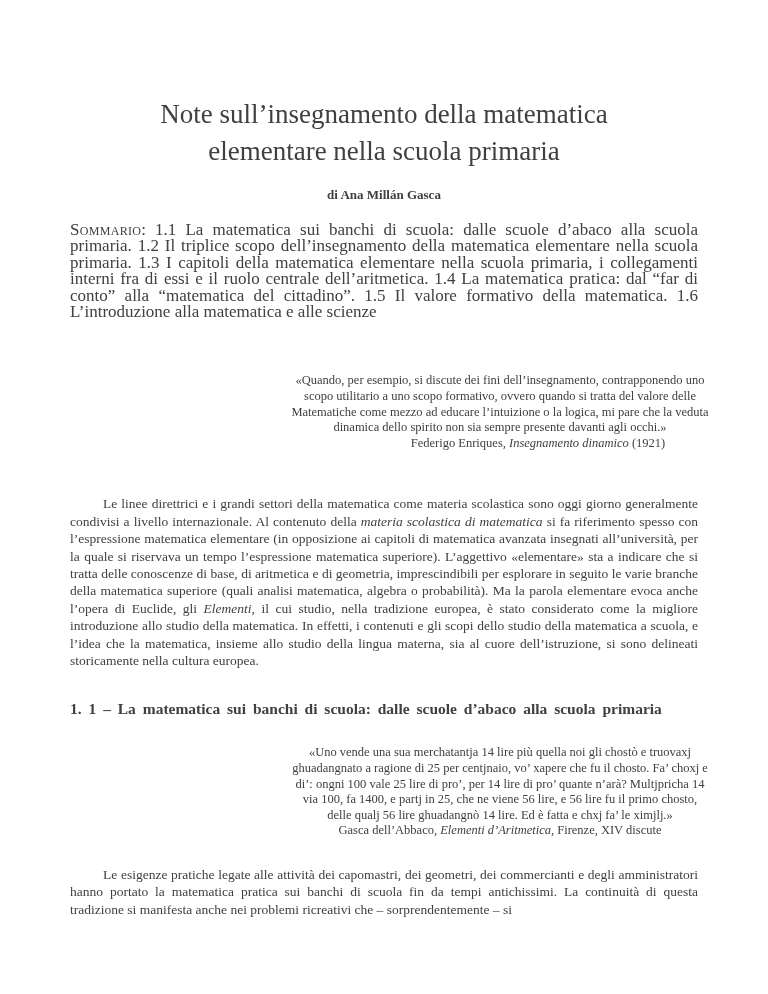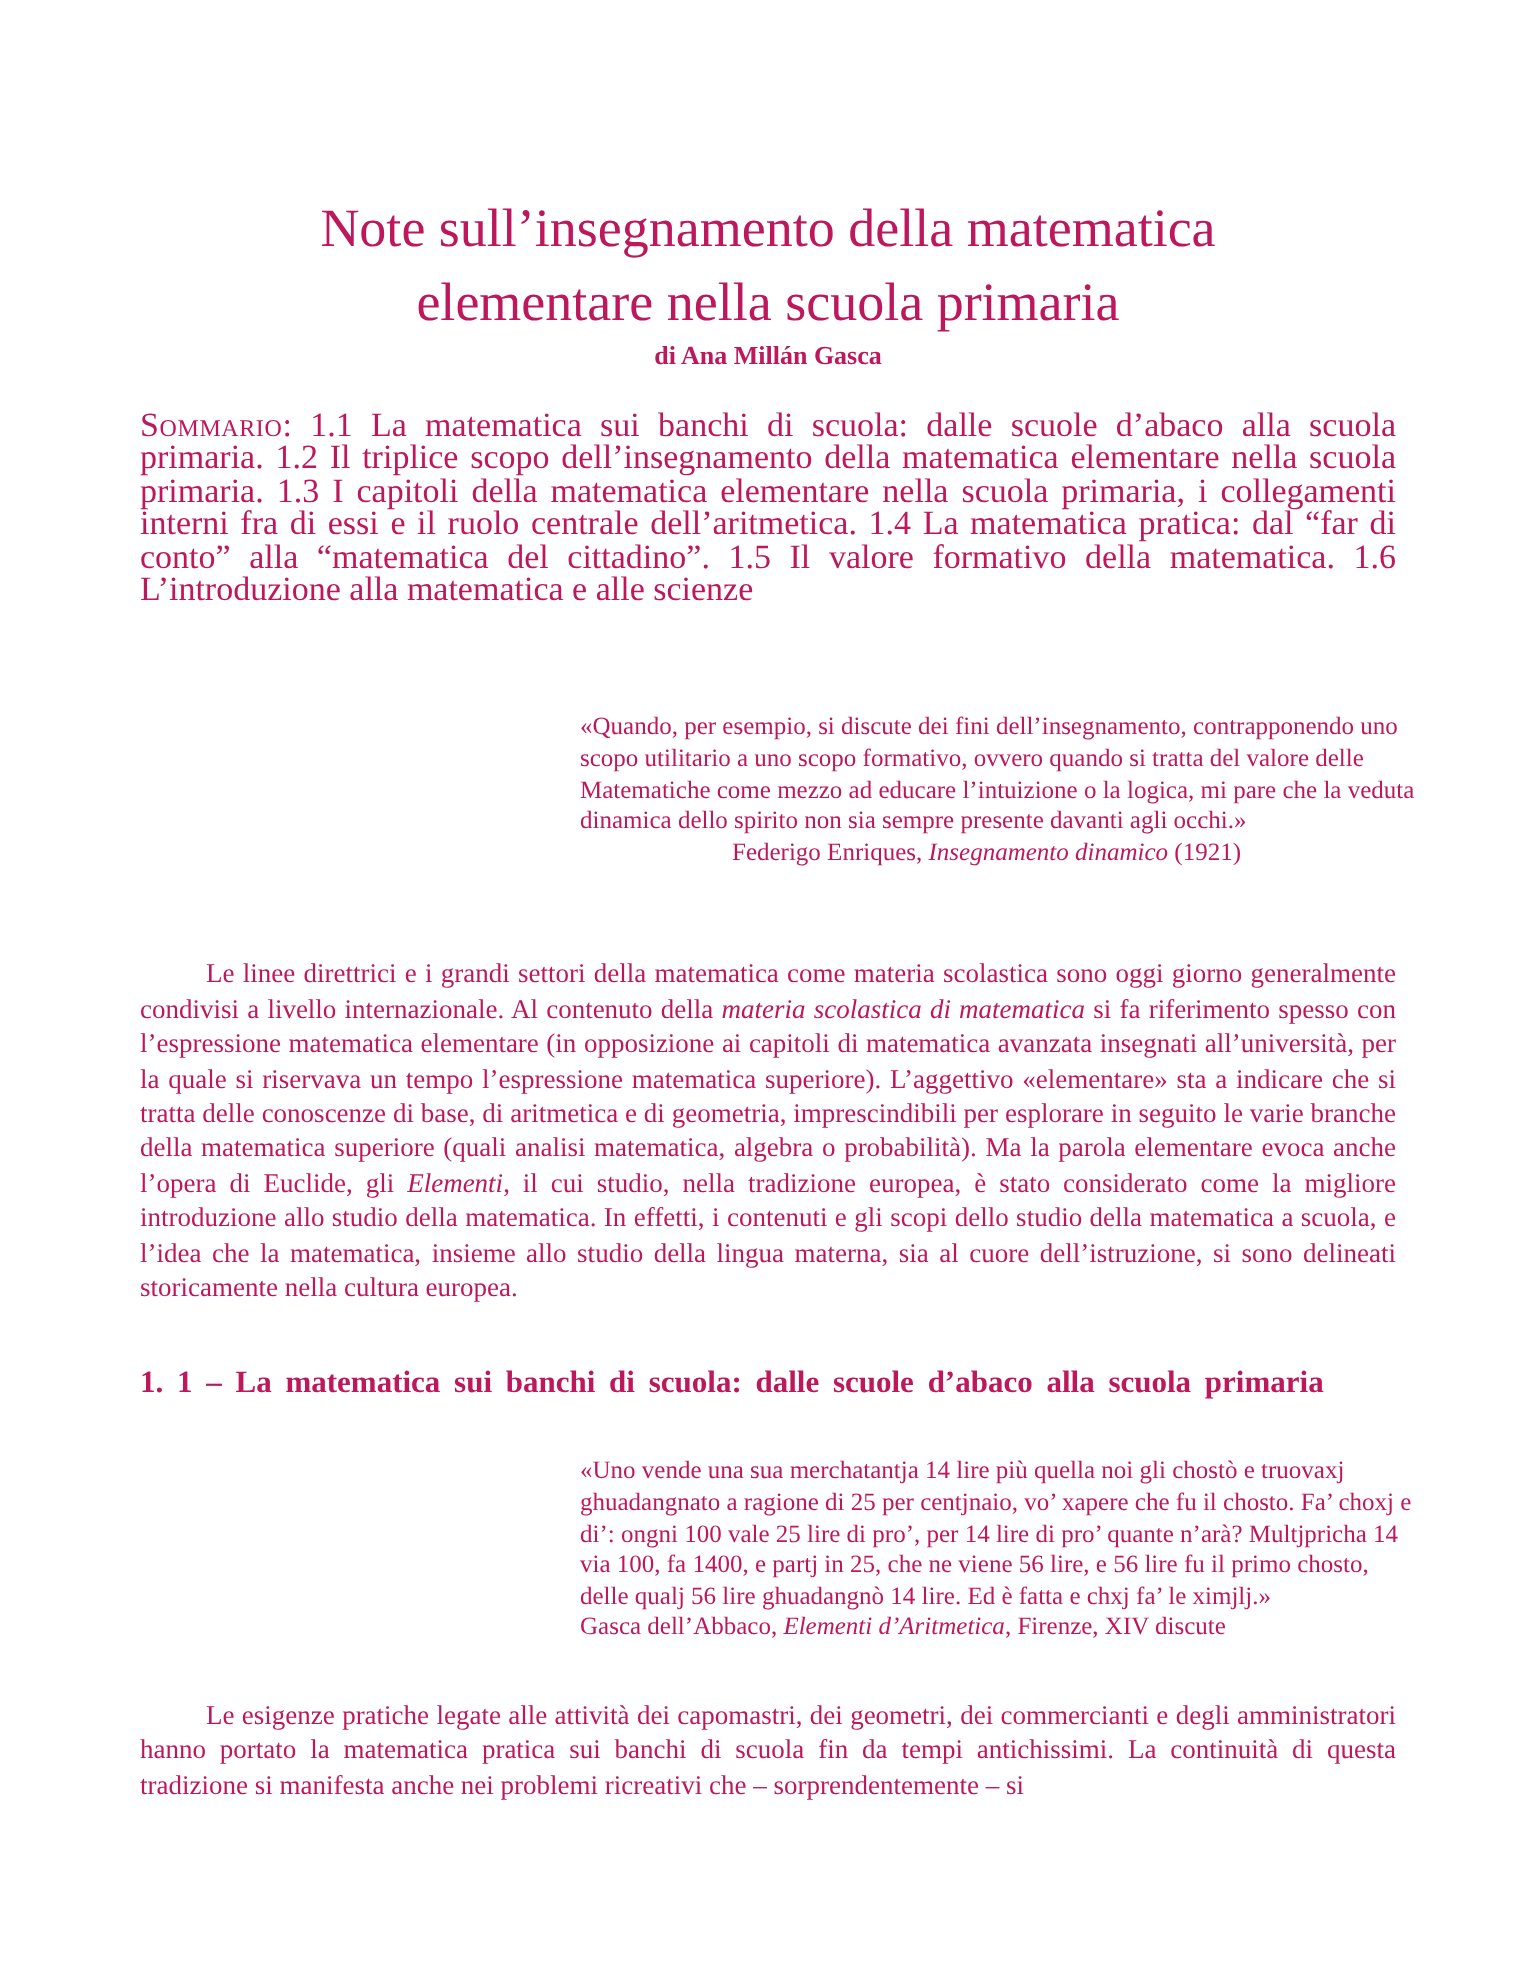--- a/index.html
+++ b/index.html
@@ -2,55 +2,55 @@
 <html><head>
 <meta charset="utf-8">
 <style>
   html, body { margin: 0; padding: 0; background: #ffffff; }
   .page {
     position: relative;
     width: 768px;
     height: 994px;
     background: #ffffff;
     font-family: "Liberation Serif", "DejaVu Serif", serif;
-    color: #be185d;
+    color: #404040;
     overflow: hidden;
   }
   .content {
     margin: 0 70px;
     width: 628px;
   }
   .doc-title {
     padding-top: 96px;
     max-width: 512px;
     margin: 0 auto;
     text-align: center;
     font-size: 27px;
     line-height: 37px;
     font-weight: 400;
   }
   .byline {
-    margin-top: 0;
+    margin-top: 17px;
     text-align: center;
     font-size: 13px;
     font-weight: 700;
   }
   .summary {
     margin-top: 19px;
     font-size: 17px;
     line-height: 16.4px;
     text-align: justify;
   }
   .smallcaps { font-variant: small-caps; letter-spacing: 0.3px; }
   .blockquote {
     margin-left: 220px;
     width: 420px;
     font-size: 12.5px;
     line-height: 15.6px;
-    text-align: left;
+    text-align: center;
   }
   .quote1 { margin-top: 53px; }
   .quote1 .attribution { margin-left: 76px; }
   .quote2 { margin-top: 25px; }
   .body-par {
     font-size: 13.5px;
     line-height: 17.4px;
     text-align: justify;
     text-indent: 33px;
   }

